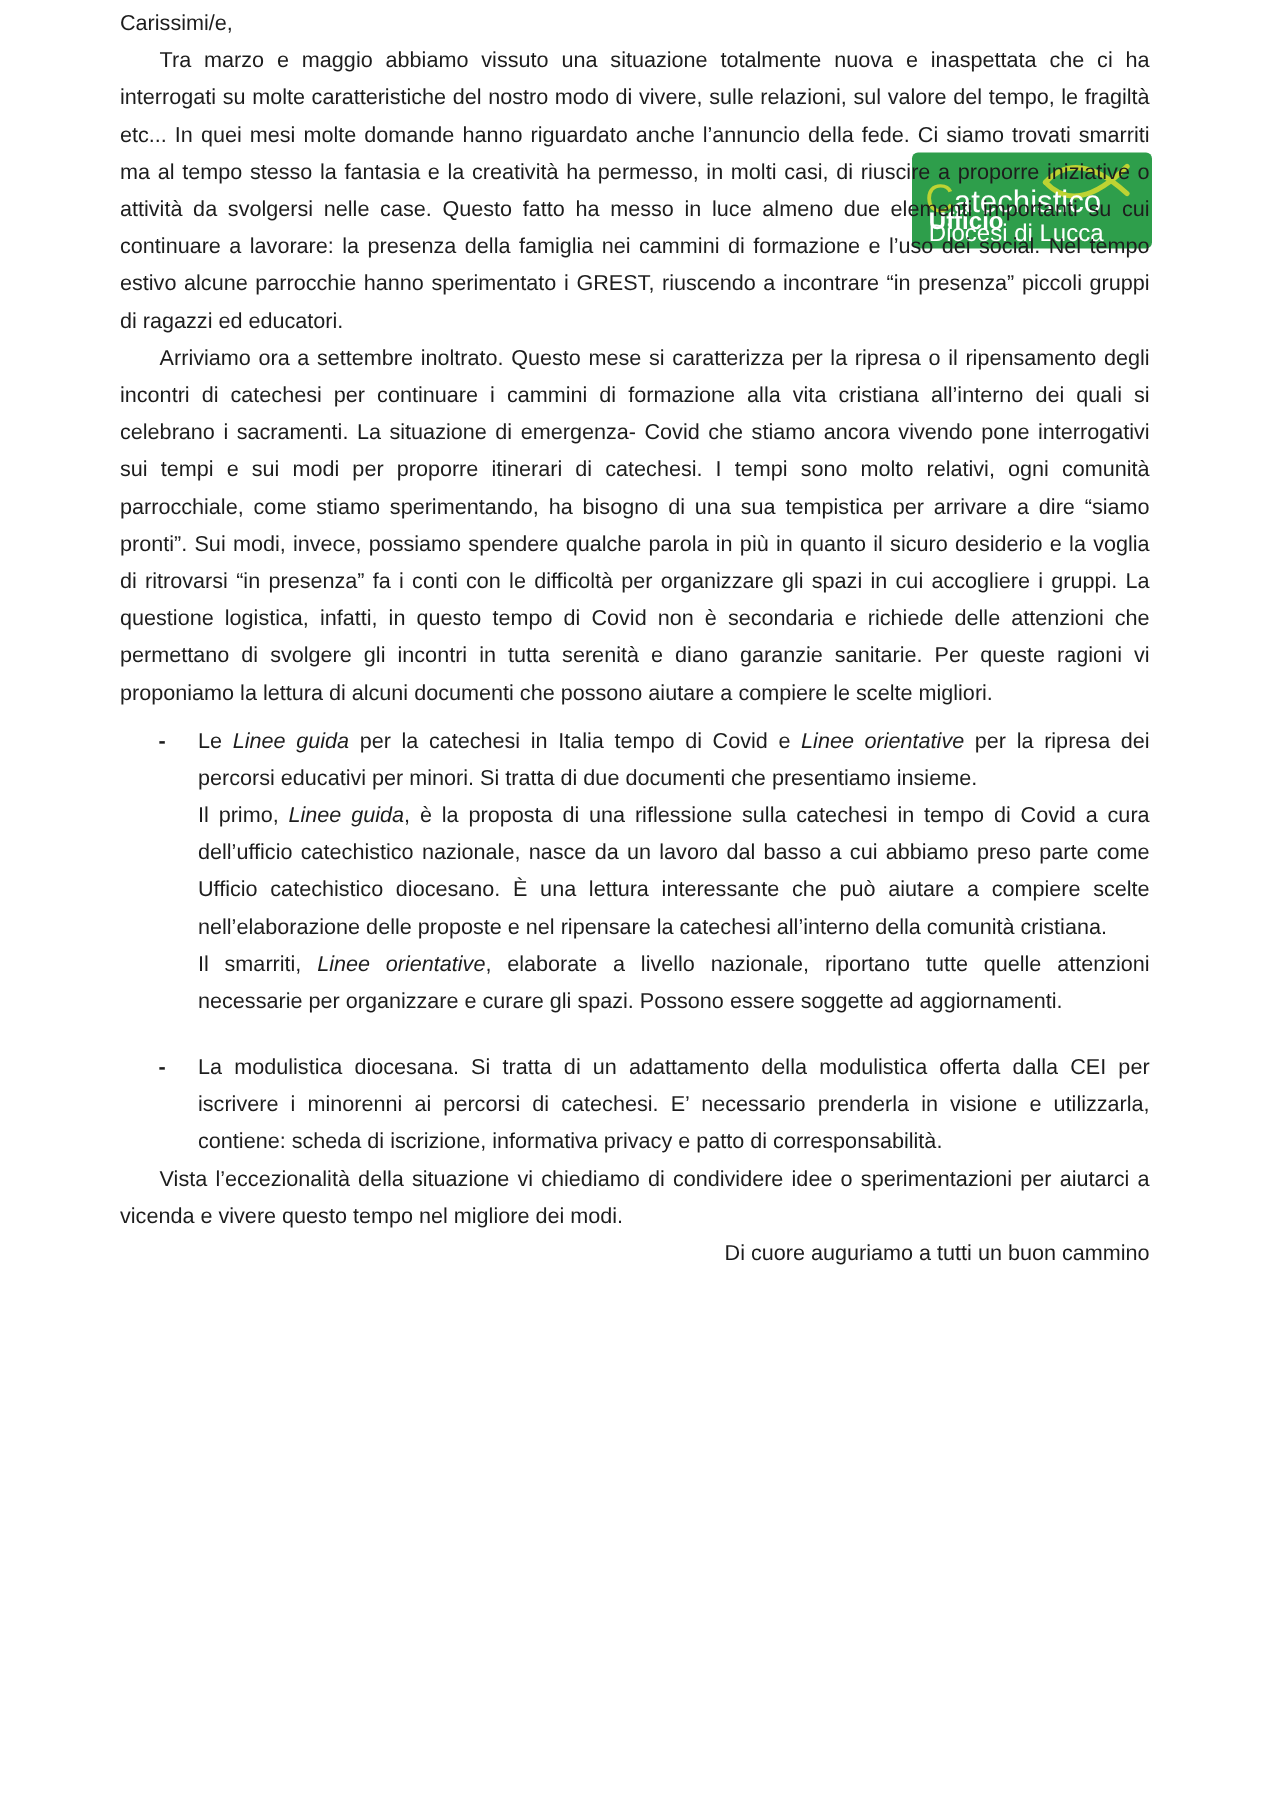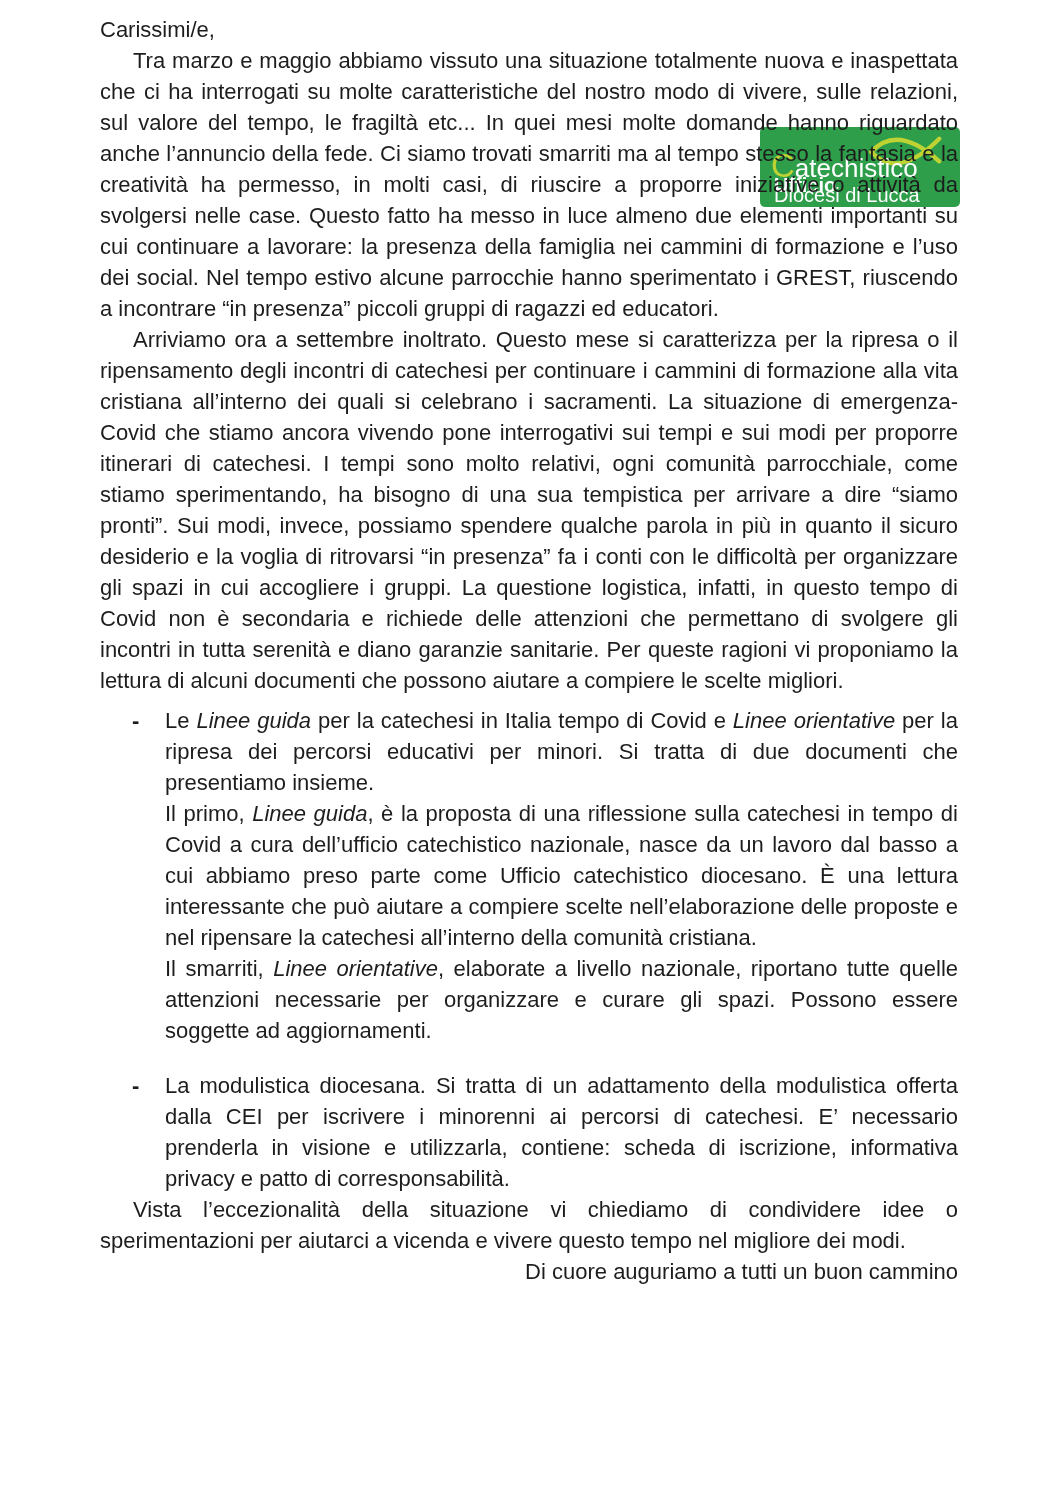--- a/index.html
+++ b/index.html
@@ -24,22 +24,22 @@
   }
   .logo-line1{position:absolute;left:14px;top:7px;font-size:20px;font-weight:bold;margin-top:40px;}
   .logo-line2{position:absolute;left:11px;top:24px;font-size:26px;font-weight:normal;line-height:30px;white-space:nowrap;}
   .logo-c{color:var(--logo-accent);font-size:33px;}
   .logo-line3{position:absolute;left:14px;top:57px;font-size:20px;font-weight:normal;}
   .fish{position:absolute;right:8px;top:6px;width:86px;height:34px;}
   .fish path{fill:none;stroke:var(--logo-accent);stroke-width:4.5;stroke-linecap:round;}
 
   
   .content{
-    position:absolute;left:100px;top:14px;width:858px;
-    font-size:22px;line-height:31px;
+    position:absolute;left:100px;top:4px;width:858px;
+    font-size:18px;line-height:31px;
   }
   .content p{margin:0;text-align:justify;}
   .salutation{margin-top:228px;text-align:left !important;}
   .p1{margin-top:17px;text-indent:33px;}
   .p2{margin-top:14px;text-indent:33px;}
   .bullet{position:relative;padding-left:65px;}
   .bullet .marker{position:absolute;left:32px;top:0;font-weight:bold;}
   .bullet1{margin-top:9px;}
   .bullet2{margin-top:24px;}
   .sub{margin-left:53px;}

